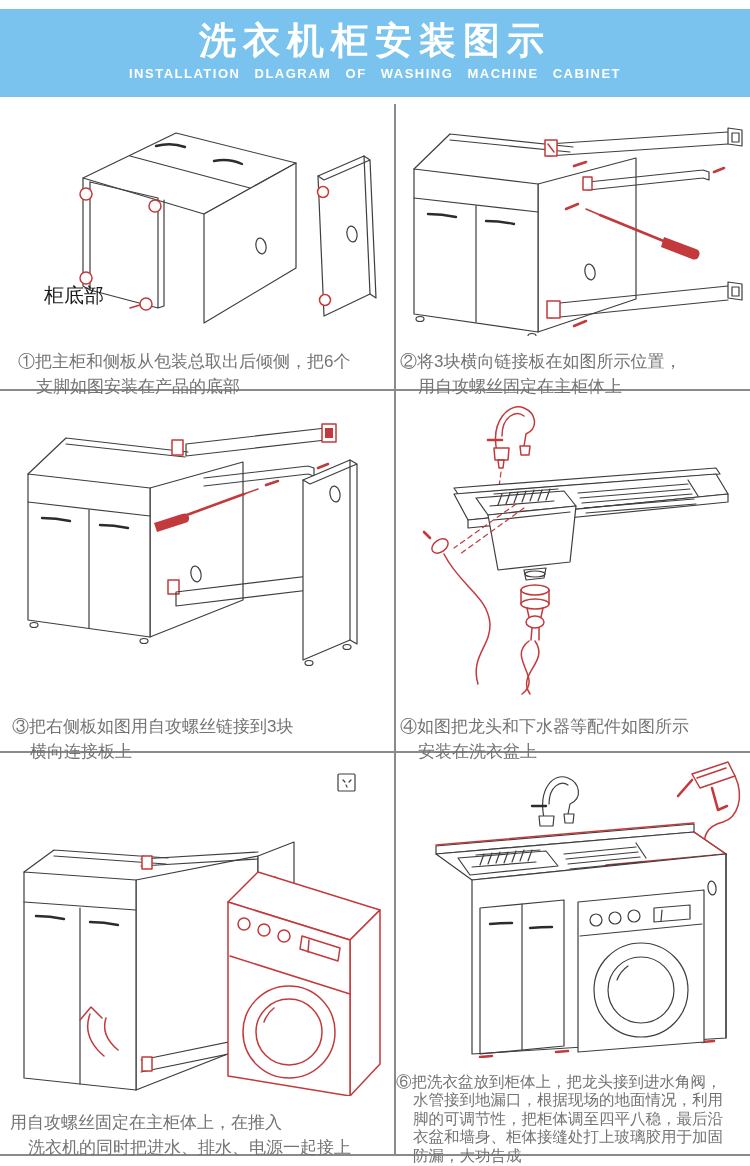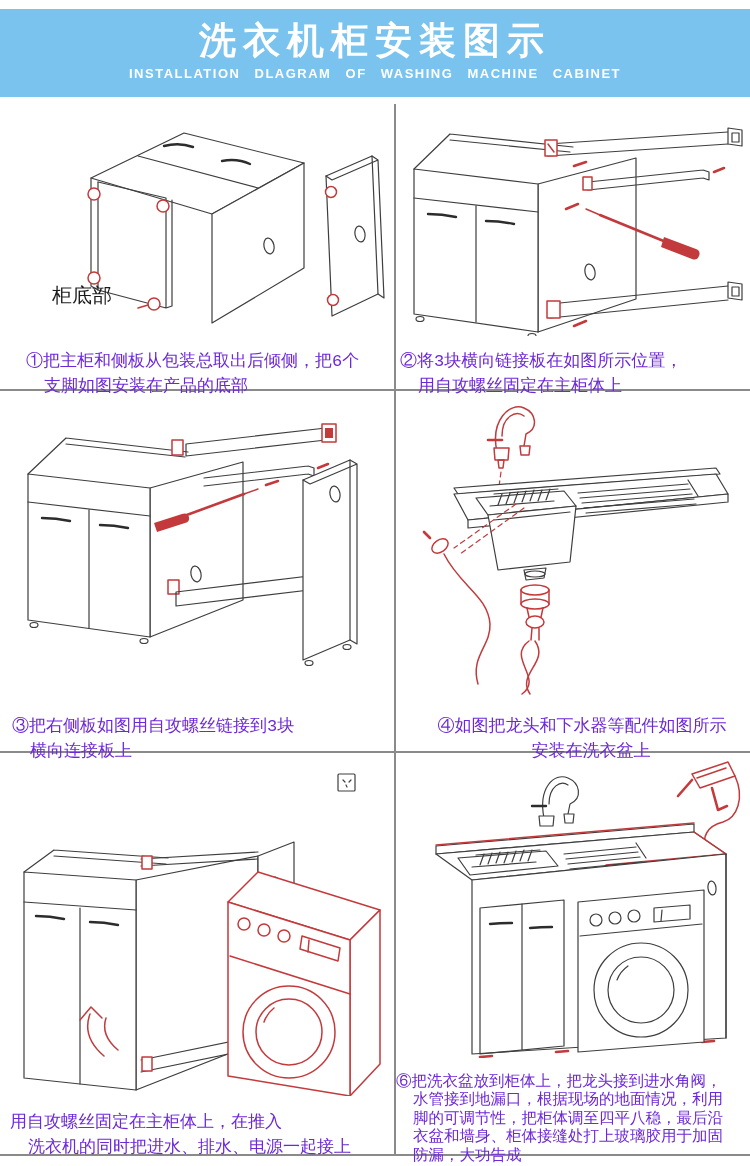--- a/index.html
+++ b/index.html
@@ -8,21 +8,21 @@
   
   .banner{position:absolute;left:0;top:5px;width:750px;height:88px;background:#79C3EE;text-align:center;}
   .banner h1{margin:10px 0 0 0;font-size:37px;line-height:44px;font-weight:800;color:#fff;letter-spacing:7px;}
   .banner .sub{margin-top:3px;font-size:13px;color:#fff;letter-spacing:1.5px;word-spacing:9px;font-weight:600;}
   
   .vline{position:absolute;background:#8a8a8a;width:2px;}
   .hline{position:absolute;background:#8a8a8a;height:2px;left:0;width:750px;}
   
   .panel{position:absolute;}
   .art{position:absolute;left:0;top:0;}
-  .caption{position:absolute;color:#6d28d9;font-family:Liberation Mono, monospace;
+  .caption{position:absolute;color:#737373;font-family:Liberation Sans, sans-serif;
            font-size:17px;line-height:25px;white-space:pre-line;padding-left:18px;text-indent:-18px;}
   .caption.small{font-size:15.5px;line-height:18.5px;padding-left:17px;text-indent:-17px;}
   .floatlabel{position:absolute;color:#1a1a1a;font-family:"Liberation Serif","DejaVu Serif",serif;font-size:20px;}
   
   .k {fill:none;stroke:#3E3E3E;stroke-width:1.2;stroke-linecap:round;stroke-linejoin:round}
   .kw{fill:#fff;stroke:#3E3E3E;stroke-width:1.2;stroke-linejoin:round}
   .kb{fill:none;stroke:#2c2c2c;stroke-width:2.4;stroke-linecap:round}
   .r {fill:none;stroke:#C33A3C;stroke-width:1.5;stroke-linecap:round;stroke-linejoin:round}
   .rw{fill:#fff;stroke:#C33A3C;stroke-width:1.5;stroke-linejoin:round}
   .rf{fill:#C33A3C;stroke:none}
@@ -37,21 +37,21 @@
   <header class="banner">
     <h1>洗衣机柜安装图示</h1>
     <div class="sub">INSTALLATION DLAGRAM OF WASHING MACHINE CABINET</div>
   </header>
 
   <div class="vline" style="left:394px;top:100px;height:1052px;"></div>
   <div class="hline" style="top:385px;"></div>
   <div class="hline" style="top:747px;"></div>
   <div class="hline" style="top:1150px;"></div>
 
-  <section class="panel" style="left:16px;top:100px;width:322px;height:285px;">
+  <section class="panel" style="left:8px;top:100px;width:322px;height:285px;">
     <svg class="art" style="left:10px;top:12px;" width="375" height="215" viewBox="0 0 375 215">
       <g>
         <polygon class="kw" points="65,62 158,17 278,47 186,98"></polygon>
         <path class="k" d="M112,40 L232,72"></path>
         <path class="kb" d="M138,30 q15,-4 29,1"></path>
         <path class="kb" d="M196,45 q15,-3 28,3"></path>
         <polygon class="kw" points="186,98 278,47 278,152 186,207"></polygon>
         <ellipse class="k" cx="243" cy="130" rx="5" ry="8" transform="rotate(-12 243 130)"></ellipse>
         <path class="k" d="M65,62 L65,170 M72,66 L72,174 M65,170 L72,174"></path>
         <path class="k" d="M72,66 L140,82 M140,82 L140,192 M146,84 L146,190 M140,192 L146,190 M72,174 L140,192"></path>
@@ -158,21 +158,21 @@
         <path class="k" d="M342,58 L349,62 L349,242 L342,238 M295,78 L302,82 L349,62"></path>
         <ellipse class="k" cx="327" cy="92" rx="5" ry="8" transform="rotate(-10 327 92)"></ellipse>
         <ellipse class="kw" cx="301" cy="261" rx="4" ry="2.5"></ellipse>
         <ellipse class="kw" cx="339" cy="245" rx="4" ry="2.5"></ellipse>
       </g>
     </svg>
     <p class="caption" style="left:12px;top:308px;width:372px;">③把右侧板如图用自攻螺丝链接到3块
 横向连接板上</p>
   </section>
 
-  <section class="panel" style="left:394px;top:385px;width:356px;height:329px;text-align:center;">
+  <section class="panel" style="left:394px;top:385px;width:356px;height:329px;">
     <svg class="art" style="left:4px;top:5px;" width="350" height="302" viewBox="0 0 350 302">
       <g>
         <path class="r" d="M99,58 C92,26 112,8 126,14 C138,19 141,34 128,40 L126,52"></path>
         <path class="r" d="M104,42 C104,22 118,16 126,22"></path>
         <polygon class="rw" points="122,52 132,52 131,61 123,61"></polygon>
         <polygon class="rw" points="96,54 111,54 110,66 97,66"></polygon>
         <path class="r rt" d="M90,46 L104,46"></path>
         <path class="r" d="M100,66 L106,66 L105,74 L101,74 Z"></path>
         <path class="r rd" d="M103,78 L100,100"></path>
       </g>

